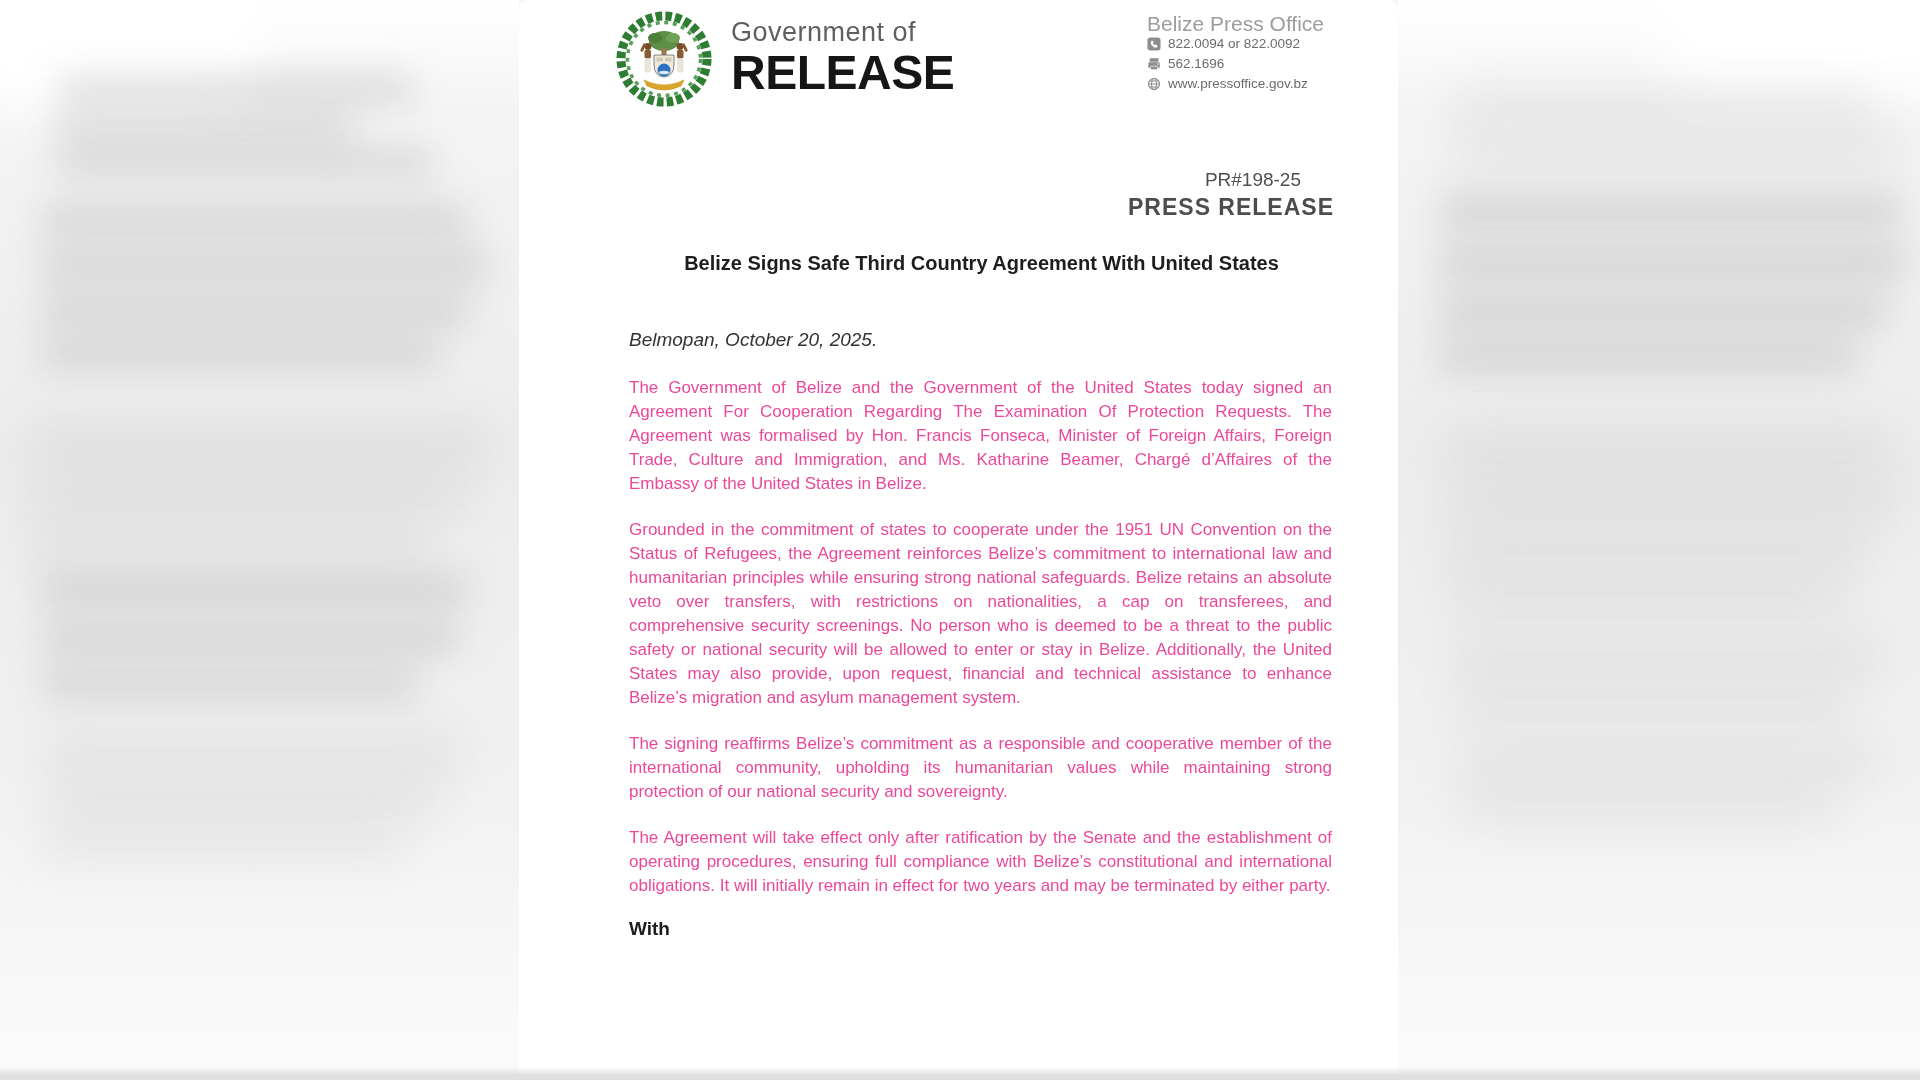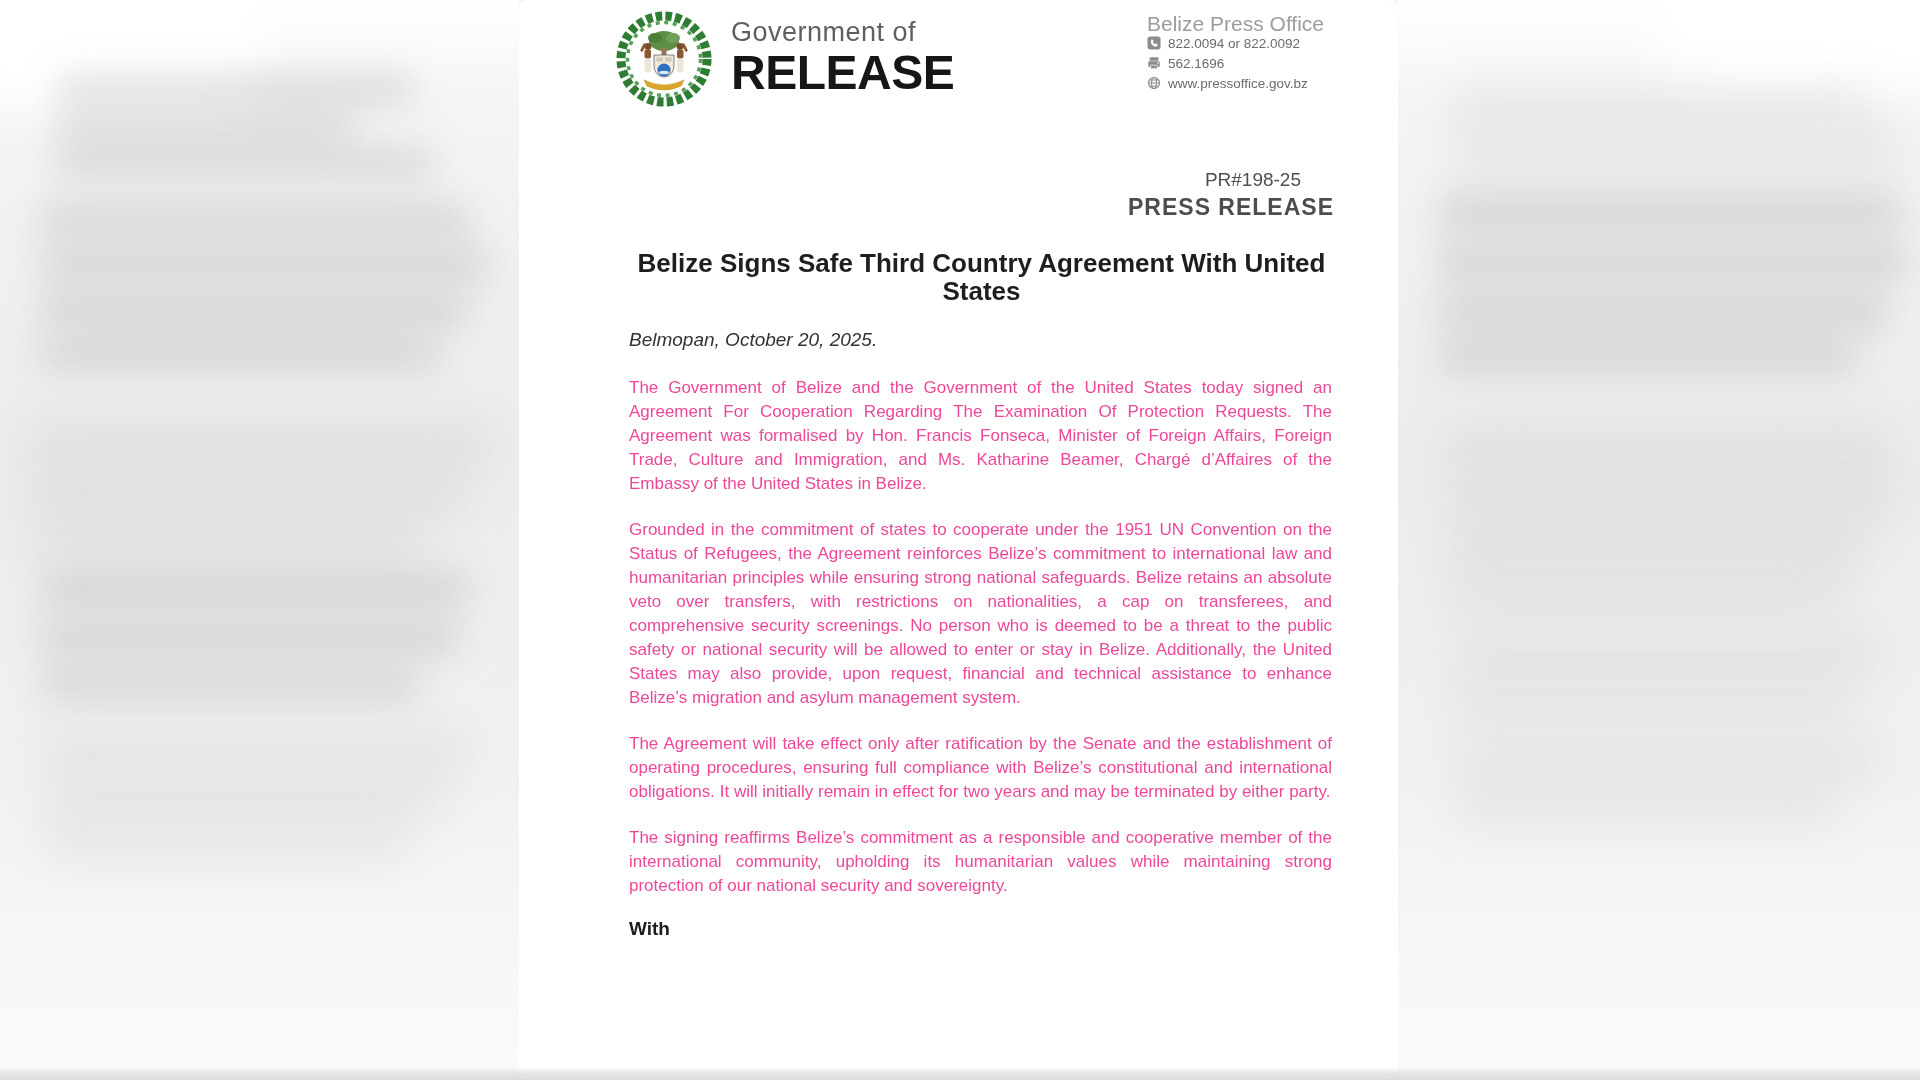--- a/index.html
+++ b/index.html
@@ -39,37 +39,37 @@
   .brand { position: absolute; left: 212px; top: 18px; }
   .brand-top {
     font-size: 27px; color: #5f5f5f; letter-spacing: 0.5px; line-height: 1.1;
   }
   .brand-main {
     font-size: 48px; font-weight: bold; color: #161616; letter-spacing: -0.5px;
     line-height: 1.02; margin-top: 1px;
   }
   .press-office { position: absolute; left: 628px; top: 12px; width: 250px; }
   .po-title { font-size: 21px; color: #9c9c9c; }
-  .po-row { display: flex; align-items: flex-start; margin-bottom: 5px; }
+  .po-row { display: flex; align-items: flex-end; margin-bottom: 5px; }
   .po-row svg { width: 14px; height: 14px; flex: 0 0 14px; margin-right: 7px; }
   .po-text { font-size: 13.5px; color: #6b6b6b; }
 
   
   .ref-number {
     position: absolute; left: 110px; top: 169px; width: 672px;
     text-align: right; font-size: 19px; color: #4f4f4f;
   }
   .kicker {
     position: absolute; left: 110px; top: 194px; width: 705px;
     text-align: right; font-size: 23px; font-weight: bold;
     letter-spacing: 1px; color: #4d4d4d;
   }
   .headline {
     position: absolute; left: 110px; top: 249px; width: 705px;
-    text-align: center; font-size: 26px; font-weight: bold;
+    text-align: center; font-size: 20px; font-weight: bold;
     line-height: 28px; color: #1e1e1e;
   }
   .dateline {
     position: absolute; left: 110px; top: 329px; width: 705px;
     font-style: italic; font-size: 19px; color: #333333;
   }
 
   
   .body-copy { position: absolute; left: 110px; top: 376px; width: 703px; }
   .body-copy p {
@@ -191,20 +191,20 @@
 
   <div class="kicker">PRESS RELEASE</div>
 
   <div class="headline">Belize Signs Safe Third Country Agreement With United States</div>
 
   <div class="dateline">Belmopan, October 20, 2025.</div>
 
   <div class="body-copy">
     <p>The Government of Belize and the Government of the United States today signed an Agreement For Cooperation Regarding The Examination Of Protection Requests. The Agreement was formalised by Hon. Francis Fonseca, Minister of Foreign Affairs, Foreign Trade, Culture and Immigration, and Ms. Katharine Beamer, Chargé d’Affaires of the Embassy of the United States in Belize.</p>
     <p>Grounded in the commitment of states to cooperate under the 1951 UN Convention on the Status of Refugees, the Agreement reinforces Belize’s commitment to international law and humanitarian principles while ensuring strong national safeguards. Belize retains an absolute veto over transfers, with restrictions on nationalities, a cap on transferees, and comprehensive security screenings. No person who is deemed to be a threat to the public safety or national security will be allowed to enter or stay in Belize. Additionally, the United States may also provide, upon request, financial and technical assistance to enhance Belize’s migration and asylum management system.</p>
+    <p>The signing reaffirms Belize’s commitment as a responsible and cooperative member of the international community, upholding its humanitarian values while maintaining strong protection of our national security and sovereignty.</p>
     <p>The Agreement will take effect only after ratification by the Senate and the establishment of operating procedures, ensuring full compliance with Belize’s constitutional and international obligations. It will initially remain in effect for two years and may be terminated by either party.</p>
-    <p>The signing reaffirms Belize’s commitment as a responsible and cooperative member of the international community, upholding its humanitarian values while maintaining strong protection of our national security and sovereignty.</p>
     <div class="closing">With</div>
   </div>
 
 </div>
 
 <div class="bottom-band"></div>
 
 </body></html>

